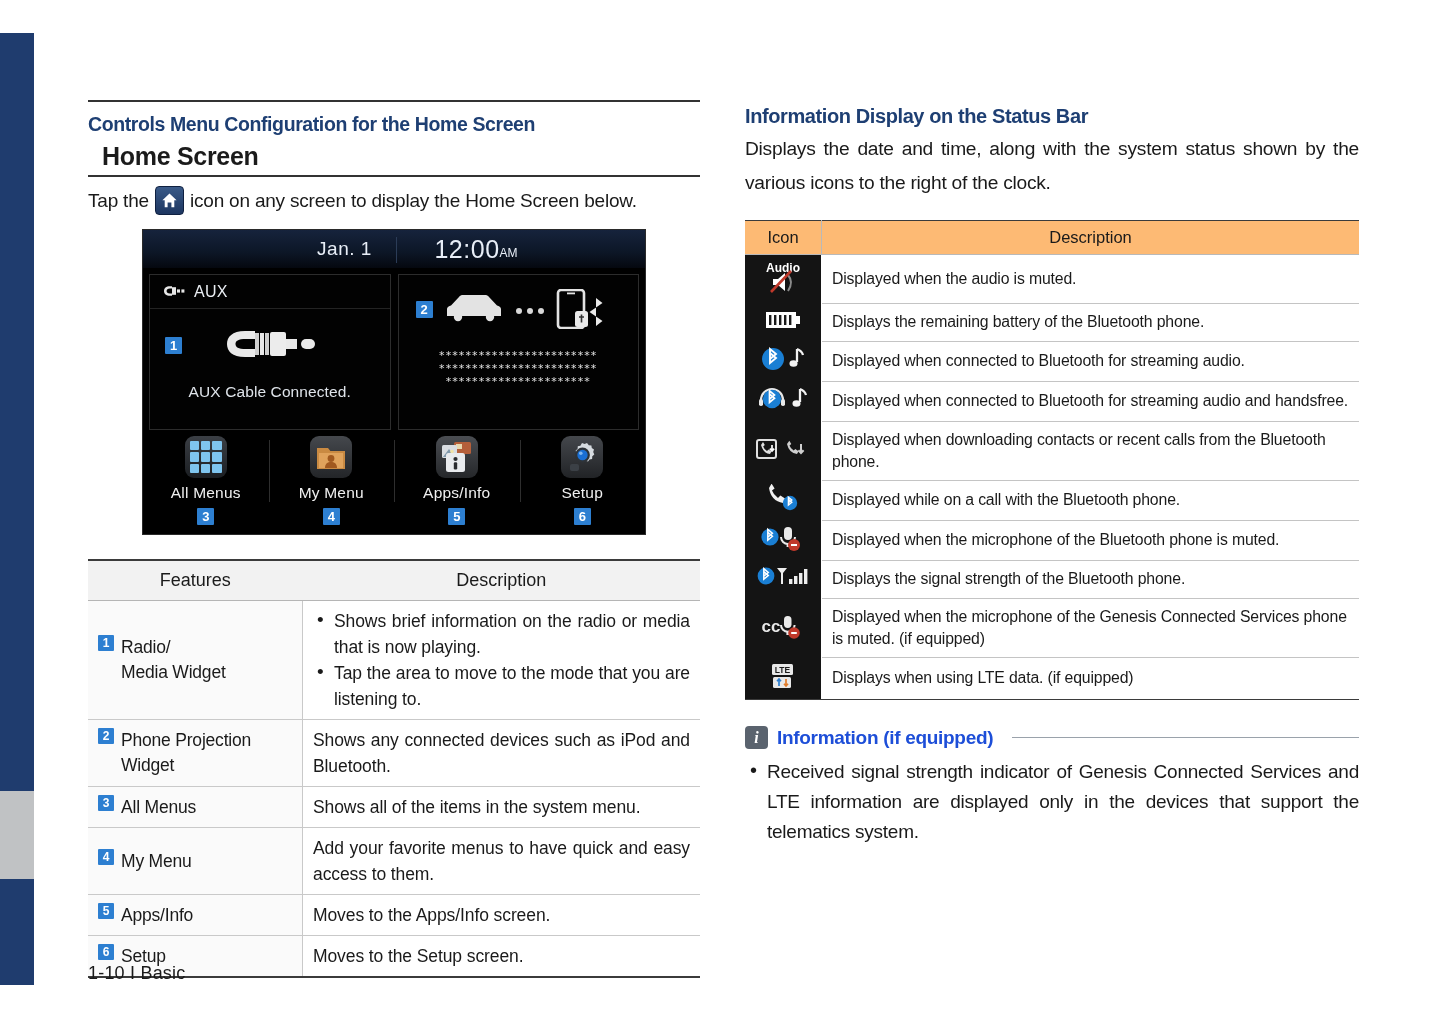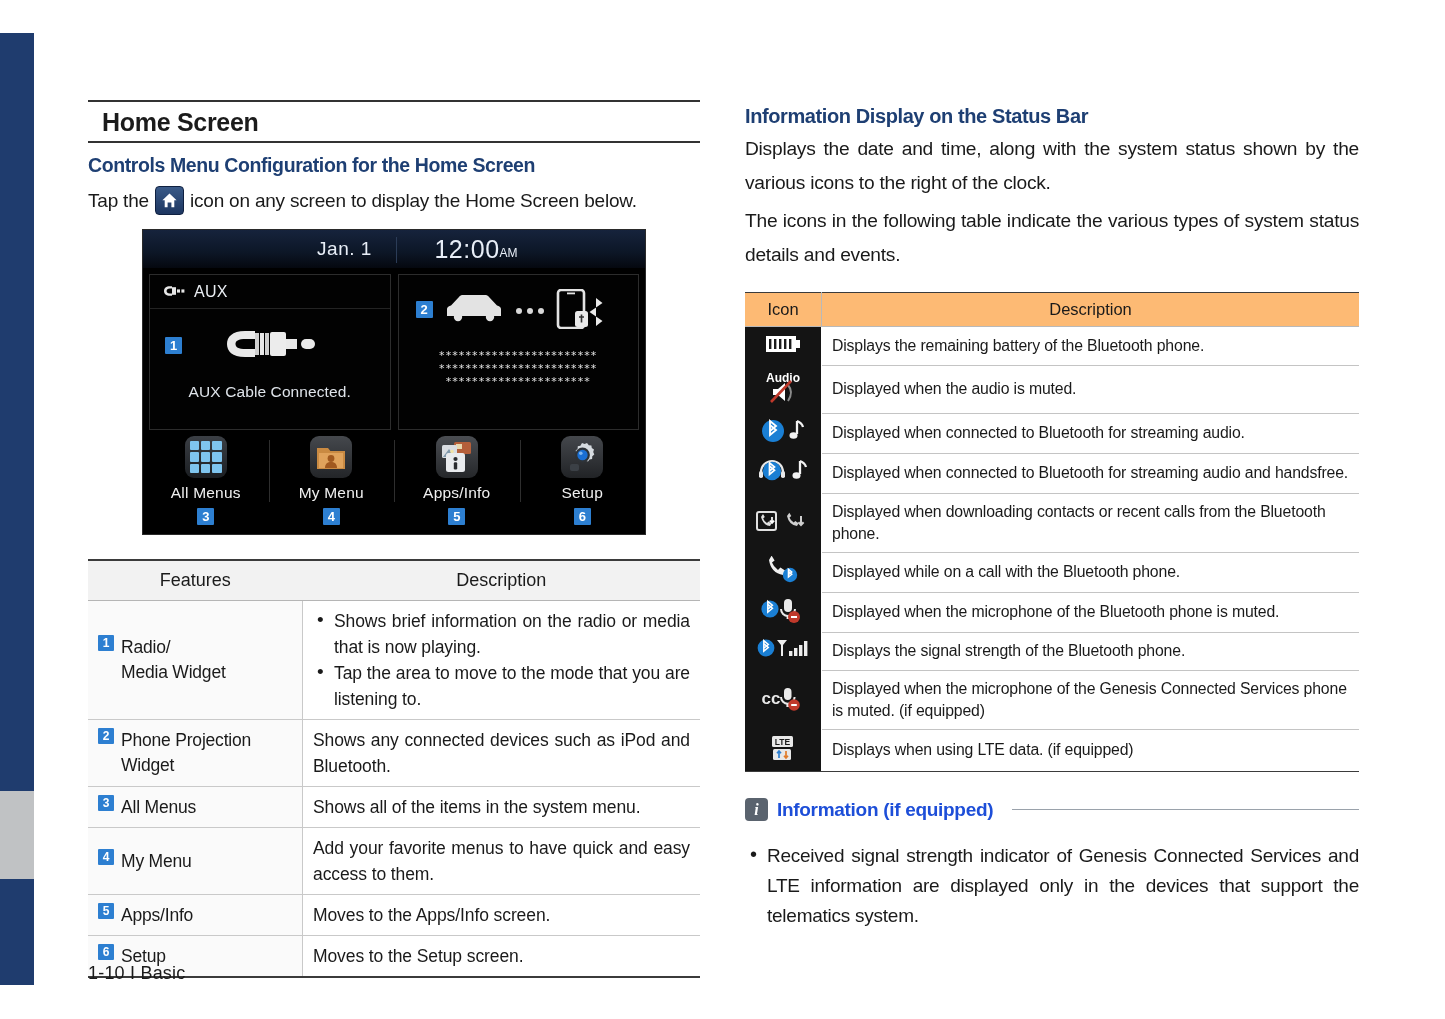--- a/index.html
+++ b/index.html
@@ -138,39 +138,39 @@
   
   #info-box{margin-top:26px;width:614px;}
   #info-head{display:flex;align-items:center;gap:9px;}
   .i-badge{
     width:23px;height:23px;border-radius:4px;background:#5a636e;color:#fff;
     font-style:italic;font-weight:bold;font-size:16px;line-height:23px;text-align:center;
     font-family:"Liberation Serif",serif;flex:0 0 auto;
   }
   #info-head .ttl{font-size:19px;font-weight:bold;color:#1d4ed8;letter-spacing:-0.3px;}
   #info-head .rule{flex:1;height:1px;background:#9aa2ab;margin-left:10px;}
-  #info-list{margin:20px 0 0 0;padding:0;list-style:none;}
+  #info-list{margin:8px 0 0 0;padding:0;list-style:none;}
   #info-list li{position:relative;padding-left:22px;font-size:19px;line-height:30px;text-align:justify;letter-spacing:-0.25px;}
   #info-list li::before{content:"\2022";position:absolute;left:5px;top:-2px;font-size:20px;}
 </style>
 </head>
 <body>
 
 <div id="edge-bar">
   <div id="edge-tab-active"></div>
 </div>
 
 <div id="page">
 
   <div id="col-left">
 
     <div class="h1-rule-top"></div>
+    <div id="controls-sub">Controls Menu Configuration for the Home Screen</div>
+
     <div id="home-screen-title">Home Screen</div>
-
-    <div id="controls-sub">Controls Menu Configuration for the Home Screen</div>
 
     <div id="tap-line">
       <span>Tap the</span>
       <span class="home-ico">
         <svg width="17" height="17" viewBox="0 0 17 17">
           <path d="M8.5 1.6 L15.6 8.2 L13.3 8.2 L13.3 15.2 L10.4 15.2 L10.4 10.4 L6.6 10.4 L6.6 15.2 L3.7 15.2 L3.7 8.2 L1.4 8.2 Z" fill="#ffffff"></path>
         </svg>
       </span>
       <span>icon on any screen to display the Home Screen below.</span>
     </div>
@@ -404,60 +404,59 @@
           </td>
         </tr>
       </tbody>
     </table>
   </div>
 
   <div id="col-right">
 
     <div id="info-title">Information Display on the Status Bar</div>
     <p class="rp">Displays the date and time, along with the system status shown by the various icons to the right of the clock.</p>
-    <p class="rp">The icons in the following table indicate the various types of system status details and events.</p>
 
     <table id="status-table">
       <thead>
         <tr>
           <th class="c1">Icon</th>
           <th>Description</th>
         </tr>
       </thead>
       <tbody>
+
+        <tr>
+          <td class="iconcell">
+            <svg width="50" height="36" viewBox="0 0 50 36">
+              <text x="25" y="13" font-family="Liberation Sans, sans-serif" font-size="12" font-weight="bold" fill="#ffffff" text-anchor="middle">Audio</text>
+              <path d="M15 20 l5 0 l7 -6 l0 18 l-7 -6 l-5 0 Z" fill="#ffffff"></path>
+              <path d="M30 16 q6 7 0 16" stroke="#ffffff" stroke-width="2" fill="none" opacity="0.5"></path>
+              <path d="M13 33 L33 12" stroke="#c0392b" stroke-width="2.6"></path>
+            </svg>
+          </td>
+          <td class="desccell">Displayed when the audio is muted.</td>
+        </tr>
 
         <tr>
           <td class="iconcell">
             <svg width="50" height="26" viewBox="0 0 50 26">
               <rect x="8" y="5" width="30" height="16" fill="#ffffff"></rect>
               <rect x="38" y="9" width="4" height="8" fill="#ffffff"></rect>
               <g fill="#1a1a1a">
                 <rect x="11" y="8" width="2.4" height="10"></rect>
                 <rect x="16" y="8" width="2.4" height="10"></rect>
                 <rect x="21" y="8" width="2.4" height="10"></rect>
                 <rect x="26" y="8" width="2.4" height="10"></rect>
                 <rect x="31" y="8" width="2.4" height="10"></rect>
               </g>
             </svg>
           </td>
           <td class="desccell">Displays the remaining battery of the Bluetooth phone.</td>
         </tr>
 
-        <tr>
-          <td class="iconcell">
-            <svg width="50" height="36" viewBox="0 0 50 36">
-              <text x="25" y="13" font-family="Liberation Sans, sans-serif" font-size="12" font-weight="bold" fill="#ffffff" text-anchor="middle">Audio</text>
-              <path d="M15 20 l5 0 l7 -6 l0 18 l-7 -6 l-5 0 Z" fill="#ffffff"></path>
-              <path d="M30 16 q6 7 0 16" stroke="#ffffff" stroke-width="2" fill="none" opacity="0.5"></path>
-              <path d="M13 33 L33 12" stroke="#c0392b" stroke-width="2.6"></path>
-            </svg>
-          </td>
-          <td class="desccell">Displayed when the audio is muted.</td>
-        </tr>
-
 
         <tr>
           <td class="iconcell">
             <svg width="54" height="28" viewBox="0 0 54 28">
               <circle cx="17" cy="14" r="11" fill="#1a7fd4"></circle>
               <path d="M14 8 l6 5 l-6 5 l0 -14 l6 5 l-6 5" stroke="#ffffff" stroke-width="1.9" fill="none"></path>
               <path d="M41 4 l0 13" stroke="#f2f2f2" stroke-width="2.3"></path>
               <path d="M41 4 q5 2 6 6" stroke="#f2f2f2" stroke-width="2.3" fill="none"></path>
               <ellipse cx="37.5" cy="18.5" rx="4" ry="3.2" fill="#f2f2f2"></ellipse>
             </svg>

